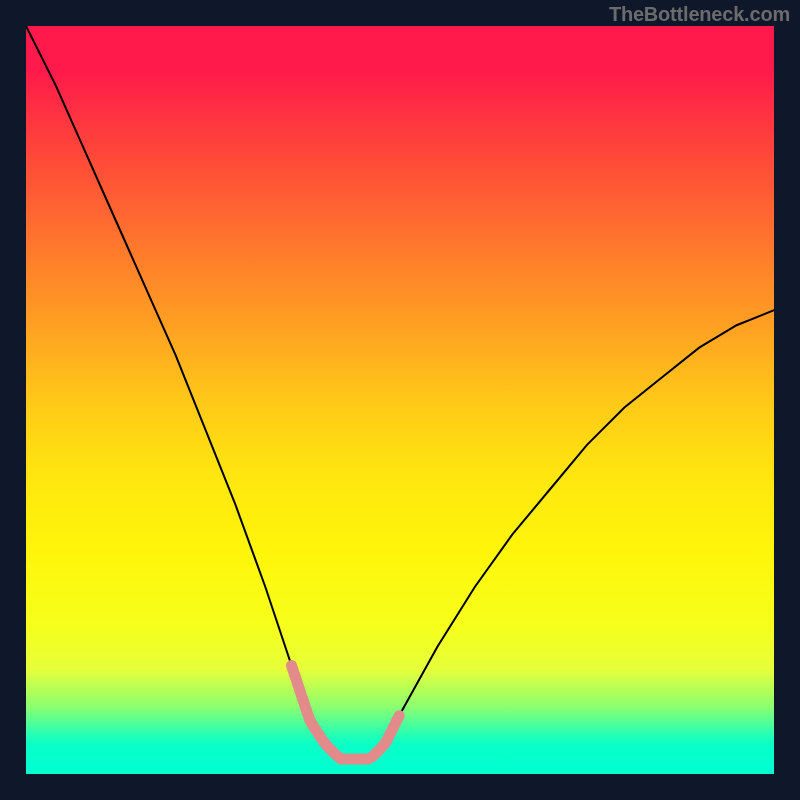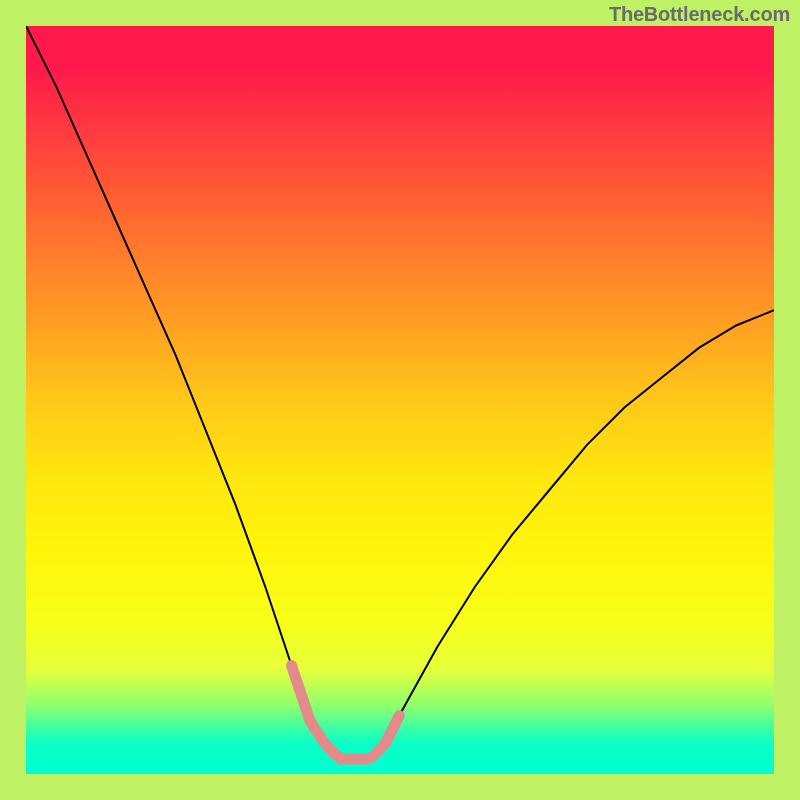--- a/index.html
+++ b/index.html
@@ -6,21 +6,21 @@
     margin: 0;
     padding: 0;
     width: 800px;
     height: 800px;
     background: #000;
     overflow: hidden;
   }
   .frame {
     position: absolute;
     inset: 0;
-    background: #bef264;
+    background: #0f172a;
   }
   .plot-area {
     position: absolute;
     left: 26px;
     top: 26px;
     width: 748px;
     height: 748px;
     overflow: hidden;
   }
   .gradient-bg {

